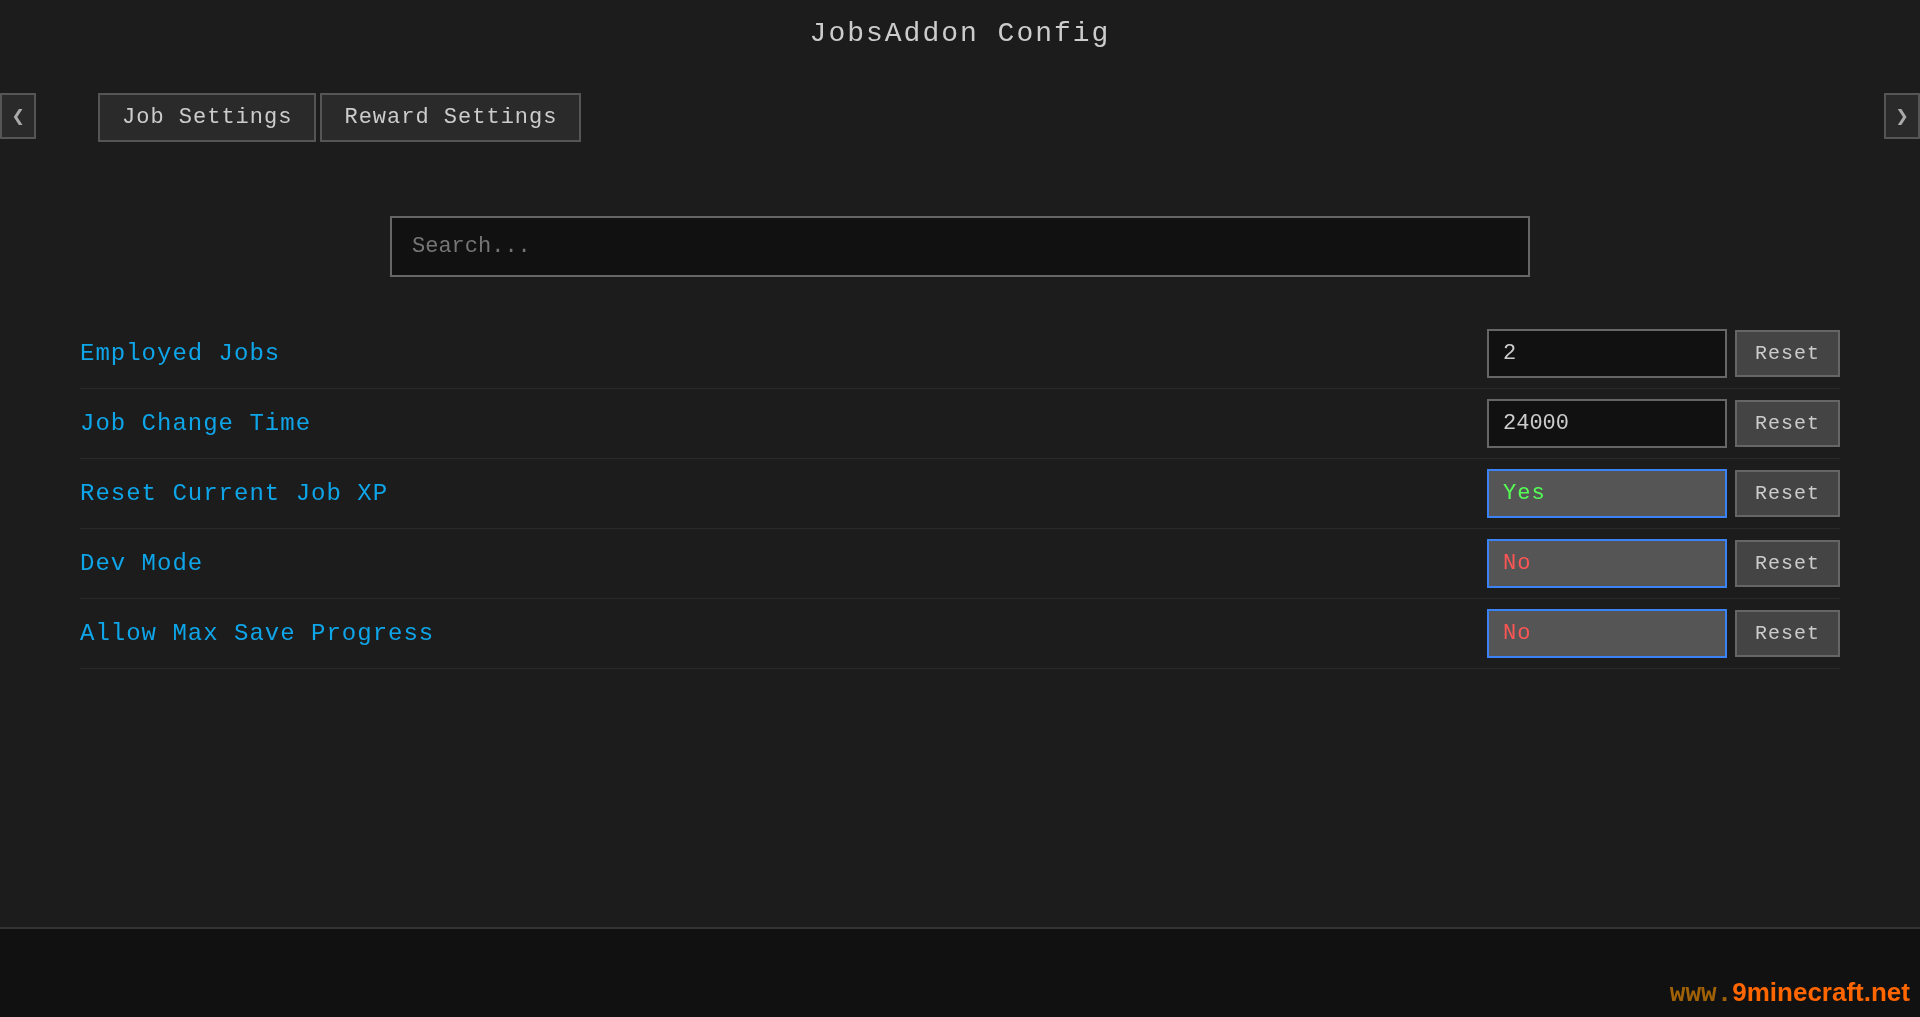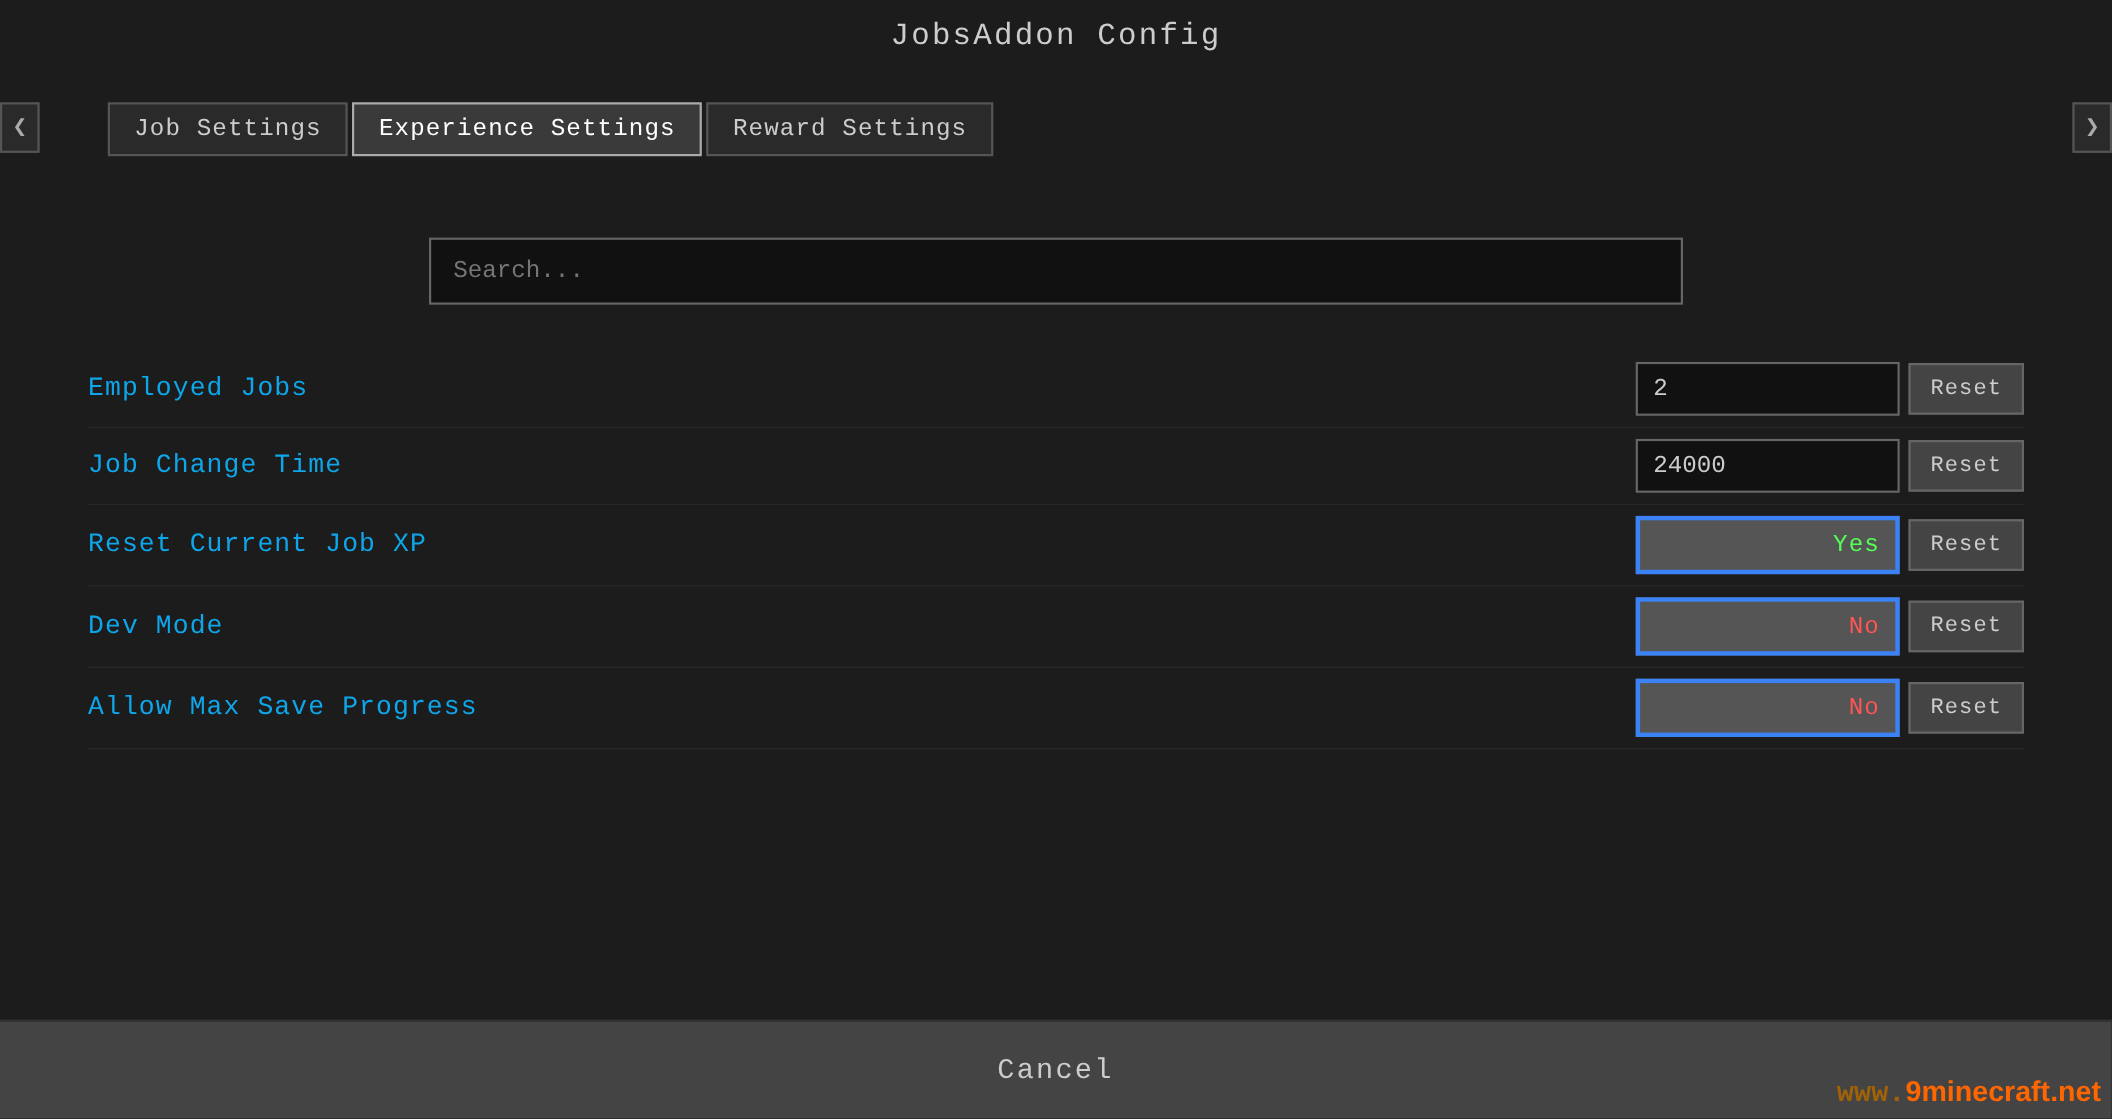--- a/index.html
+++ b/index.html
@@ -152,26 +152,26 @@
       font-family: 'Courier New', Courier, monospace;
       font-size: 22px;
       padding: 10px 14px;
       outline: none;
       text-align: left;
     }
 
     .toggle-btn {
       width: 240px;
       background: #555555;
-      border: 4px solid #3b82f6;
+      border: 2px solid #3b82f6;
       font-family: 'Courier New', Courier, monospace;
       font-size: 22px;
       padding: 10px 14px;
       cursor: pointer;
-      text-align: right;
+      text-align: left;
       letter-spacing: 1px;
     }
 
     .toggle-yes {
       color: #55ff55;
     }
 
     .toggle-no {
       color: #ff5555;
     }
@@ -248,21 +248,20 @@
 <body>
 
 <div class="app-container">
 
   <div class="title-bar">JobsAddon Config</div>
 
   <div class="tabs-bar">
     <div class="nav-arrow nav-arrow-left">❮</div>
     <div style="margin-left: 68px; display: flex; gap: 2px;">
       <button class="tab">Job Settings</button>
-      <button class="tab active">Experience Settings</button>
       <button class="tab">Reward Settings</button>
     </div>
     <div class="nav-arrow nav-arrow-right">❯</div>
   </div>
 
   <div class="content-area">
 
     <div class="search-container">
       <input class="search-input" type="text" placeholder="Search..." style="">
     </div>
@@ -307,20 +306,19 @@
           <button class="toggle-btn toggle-no">No</button>
           <button class="reset-btn">Reset</button>
         </div>
       </div>
 
     </div>
   </div>
 
   <div class="bottom-bar">
     <div class="bottom-buttons">
-      <button class="cancel-btn">Cancel</button>
     </div>
     <div class="watermark">
       <span class="watermark-www">www.</span><span class="watermark-nine">9minecraft.net</span>
     </div>
   </div>
 
 </div>
 
 </body></html>

